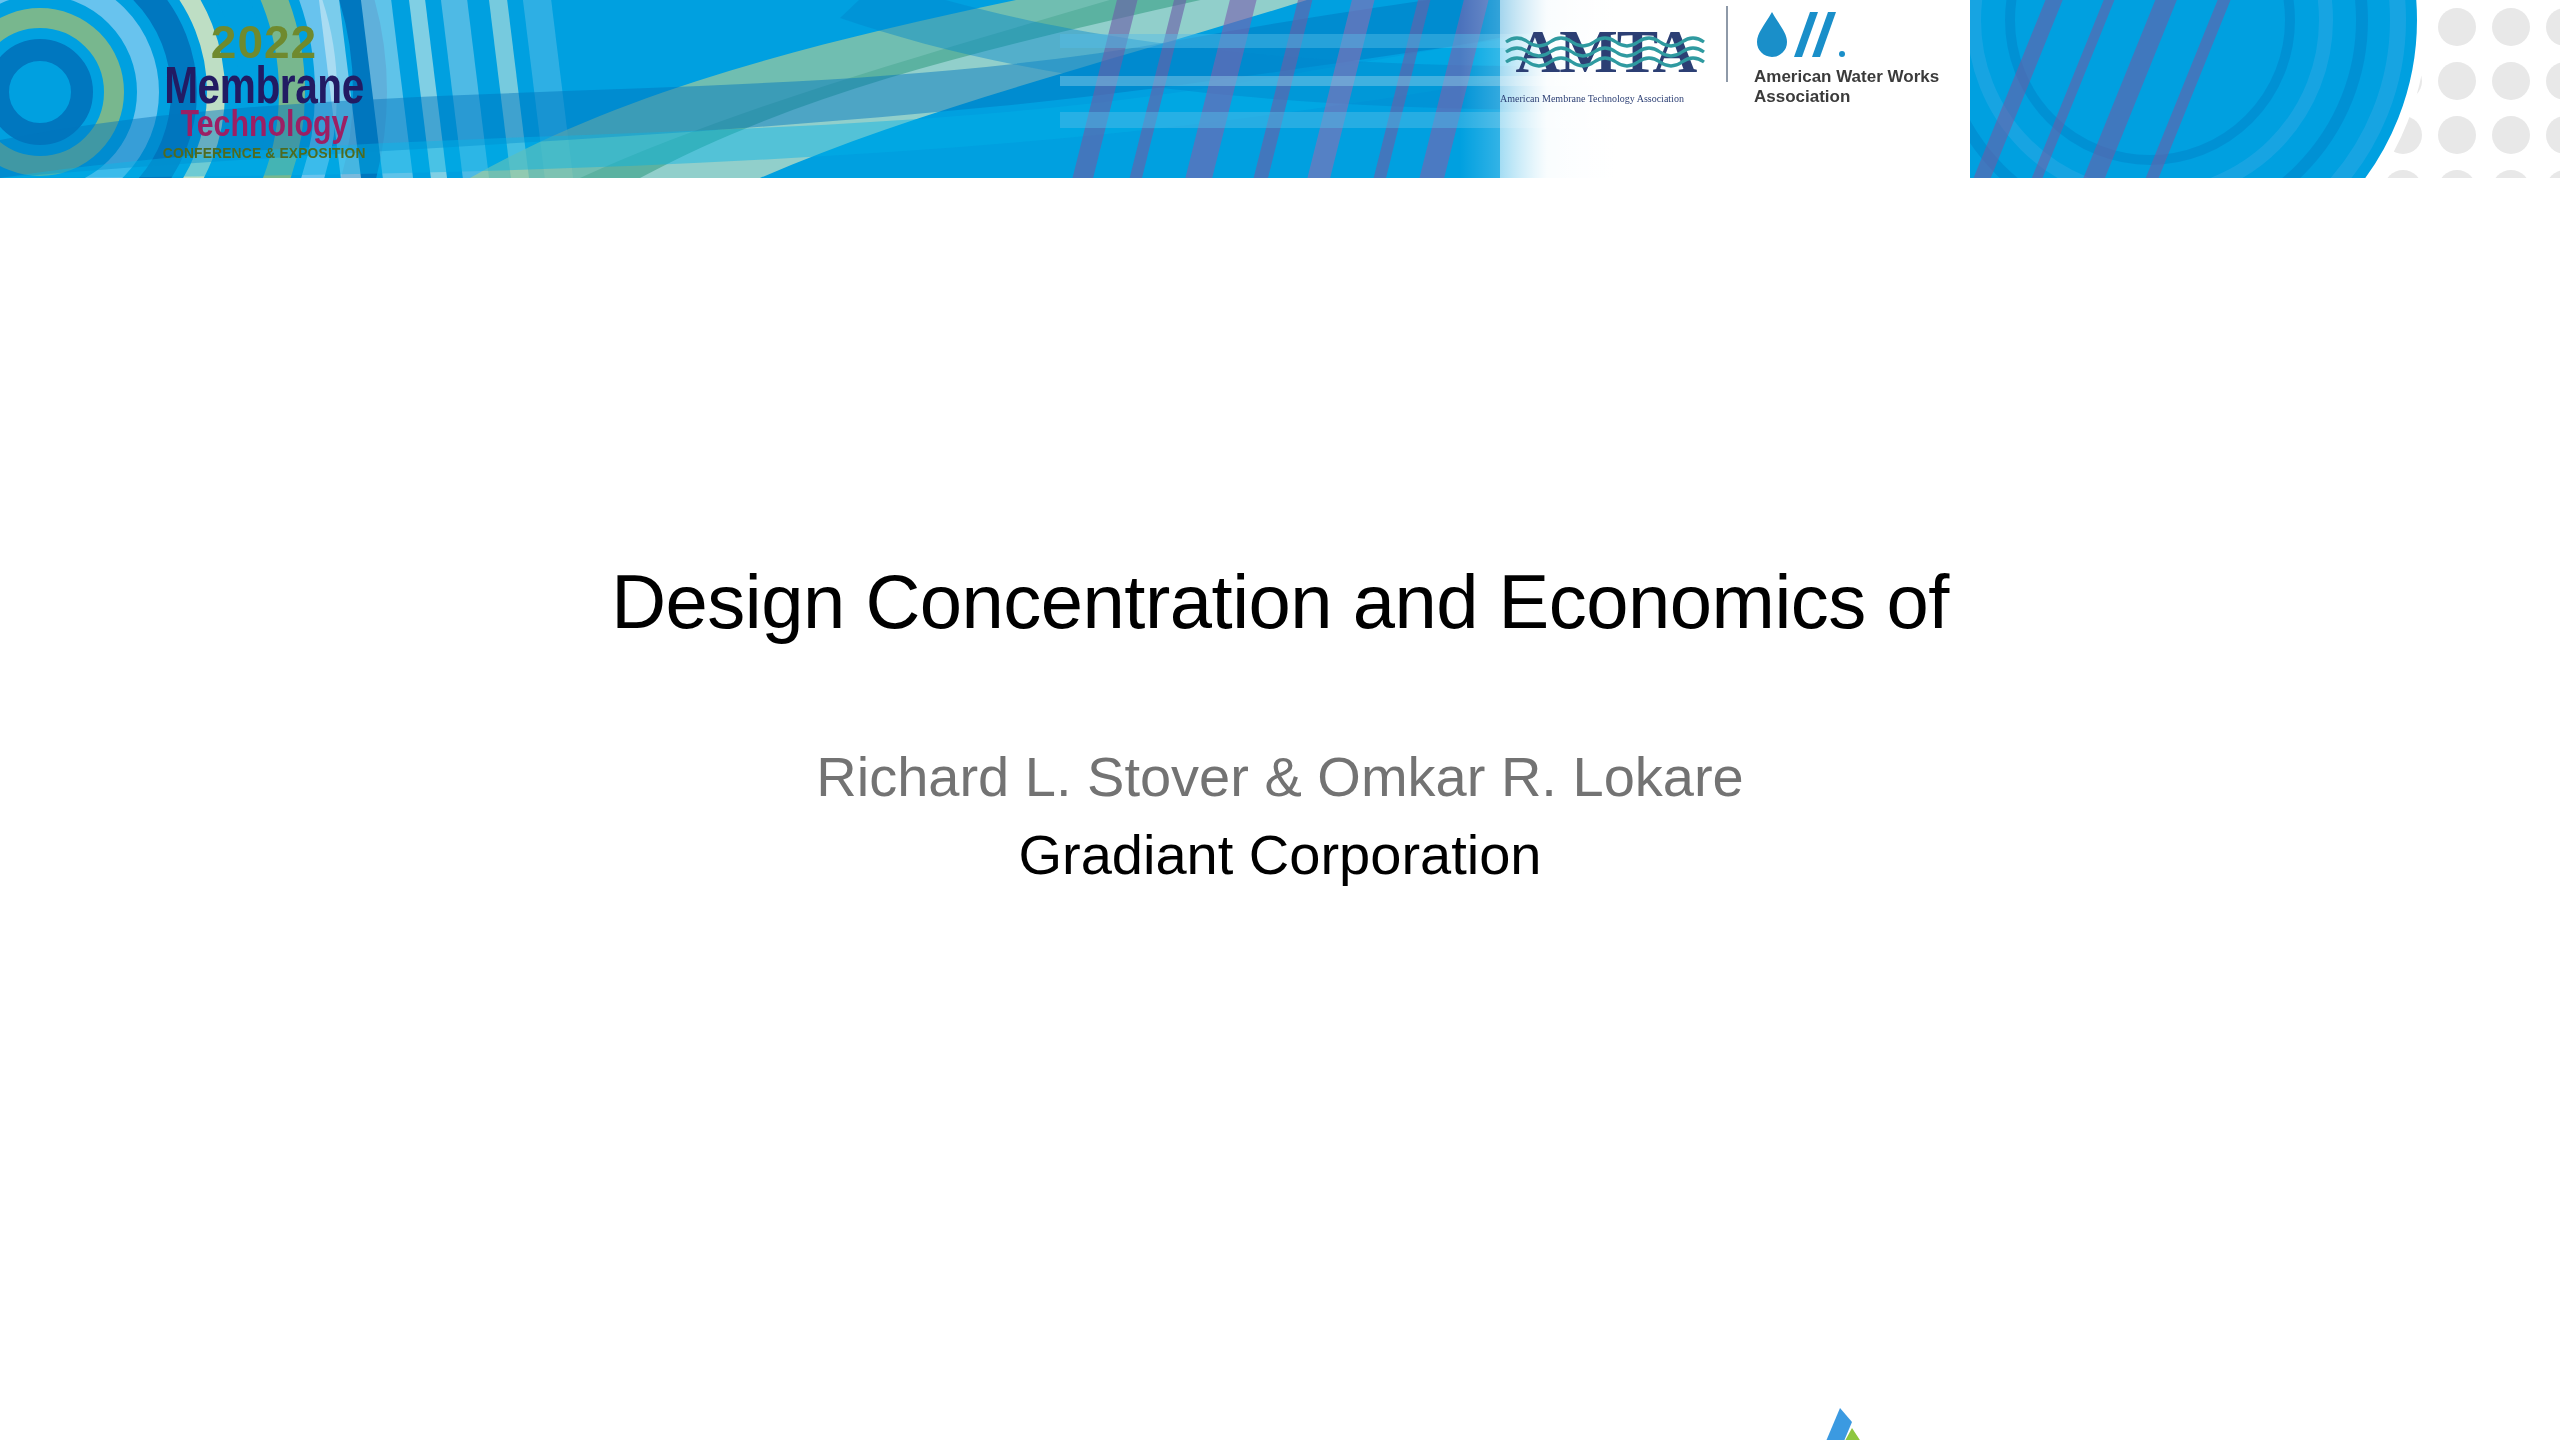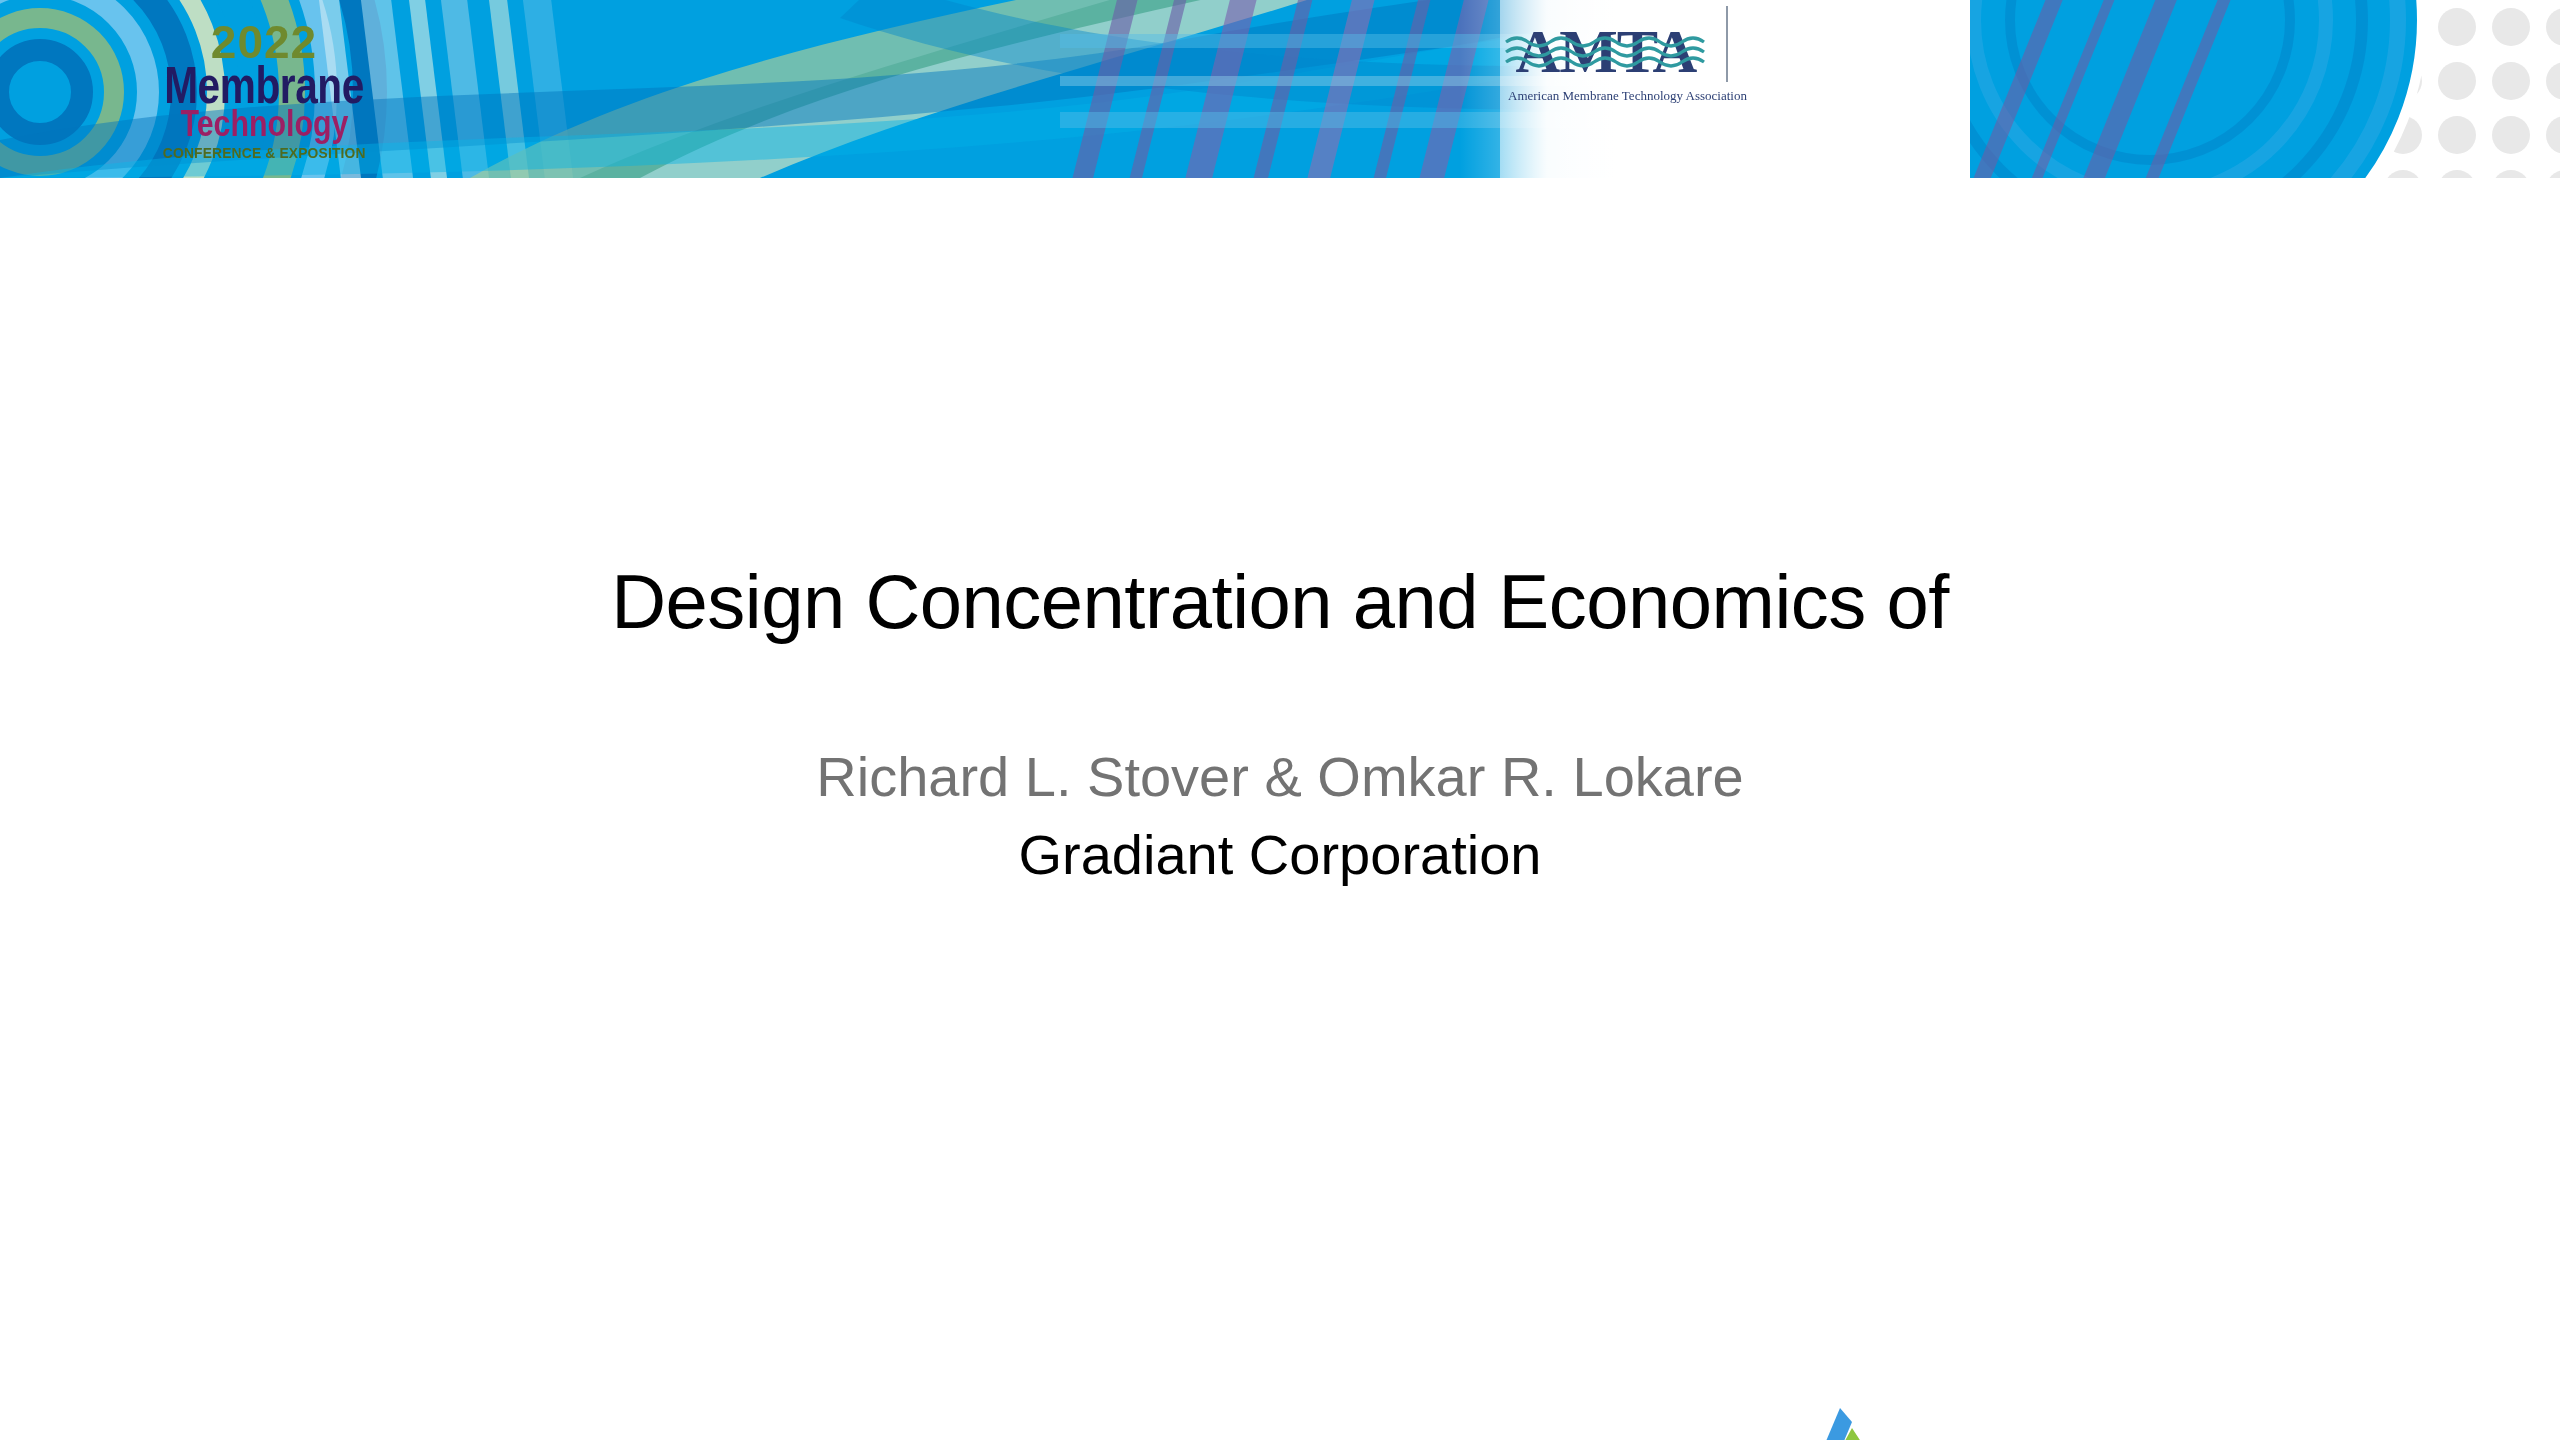--- a/index.html
+++ b/index.html
@@ -98,25 +98,25 @@
   }
   #amta-logo {
     position: relative;
     width: 212px;
     height: 92px;
     margin-left: 0px;
     margin-top: 12px;
   }
   #amta-name {
     position: absolute;
-    left: 8px; bottom: 0;
+    left: 0; bottom: 0;
     width: 184px;
     text-align: center;
     font-family: "Liberation Serif", serif;
-    font-size: 13px;
+    font-size: 10px;
     color: #2c3f74;
     white-space: nowrap;
   }
   #assoc-divider {
     width: 2px;
     height: 76px;
     background: #8e99a8;
     margin: 6px 26px 0 14px;
   }
   #awwa-logo {
@@ -321,20 +321,32 @@
           <path d="M6 30 q11 -8 22 0 t22 0 t22 0 t22 0 t22 0 t22 0 t22 0 t22 0 t22 0"></path>
           <path d="M6 40 q11 -8 22 0 t22 0 t22 0 t22 0 t22 0 t22 0 t22 0 t22 0 t22 0"></path>
           <path d="M6 50 q11 -8 22 0 t22 0 t22 0 t22 0 t22 0 t22 0 t22 0 t22 0 t22 0"></path>
         </g>
       </svg>
       <div id="amta-name">American Membrane Technology Association</div>
     </div>
 
     <div id="assoc-divider"></div>
 
+    <div id="awwa-logo">
+      <svg width="92" height="52" viewBox="0 0 92 52">
+        <path d="M18 4 C 10 18, 3 25, 3 34 a15 15 0 0 0 30 0 c0 -9 -7 -16 -15 -30 z" fill="#1a8fc9"></path>
+        <path d="M40 49 L 56 4 L 64 4 L 48 49 Z" fill="#1a8fc9"></path>
+        <path d="M58 49 L 74 4 L 82 4 L 66 49 Z" fill="#1a8fc9"></path>
+        <circle cx="88" cy="46" r="3" fill="#1a8fc9"></circle>
+      </svg>
+      <div id="awwa-name">
+        <span>American Water Works</span><br>
+        <span>Association</span>
+      </div>
+    </div>
 
   </div>
 </div>
 
 <div id="content">
 
   <div id="title-block">
     <h1 id="slide-title">
       <span>Design Concentration and Economics of</span><br>
       <br>

